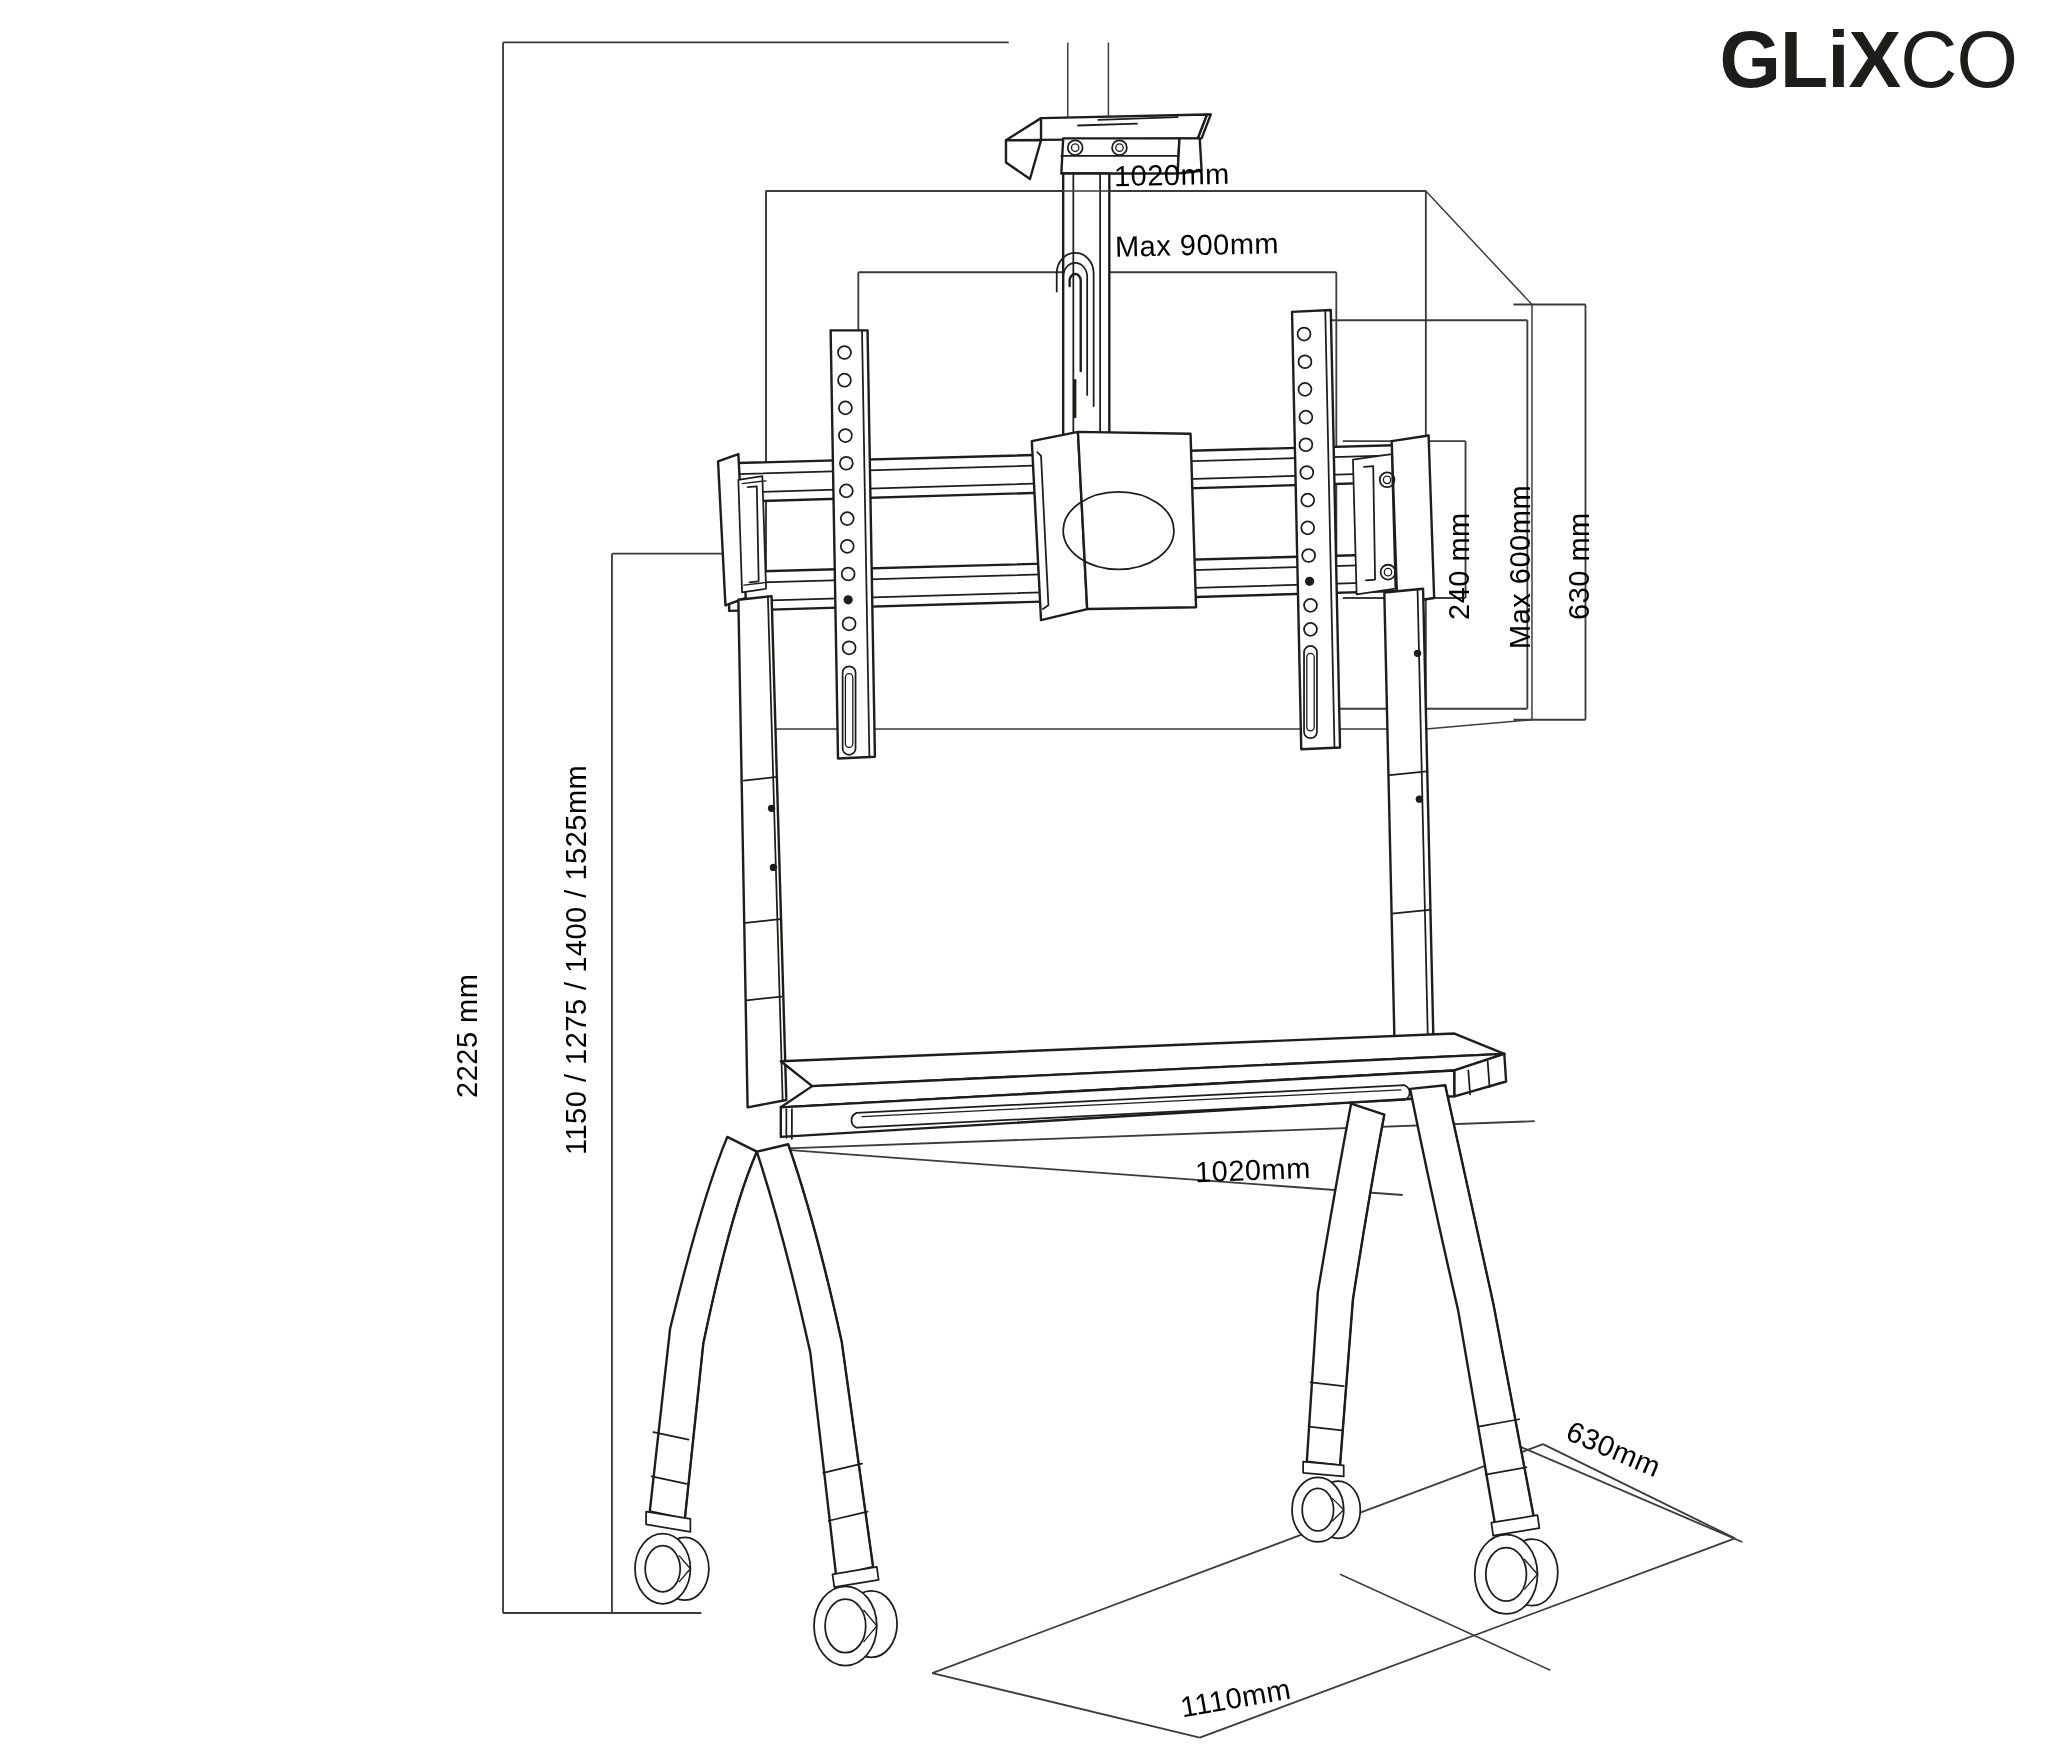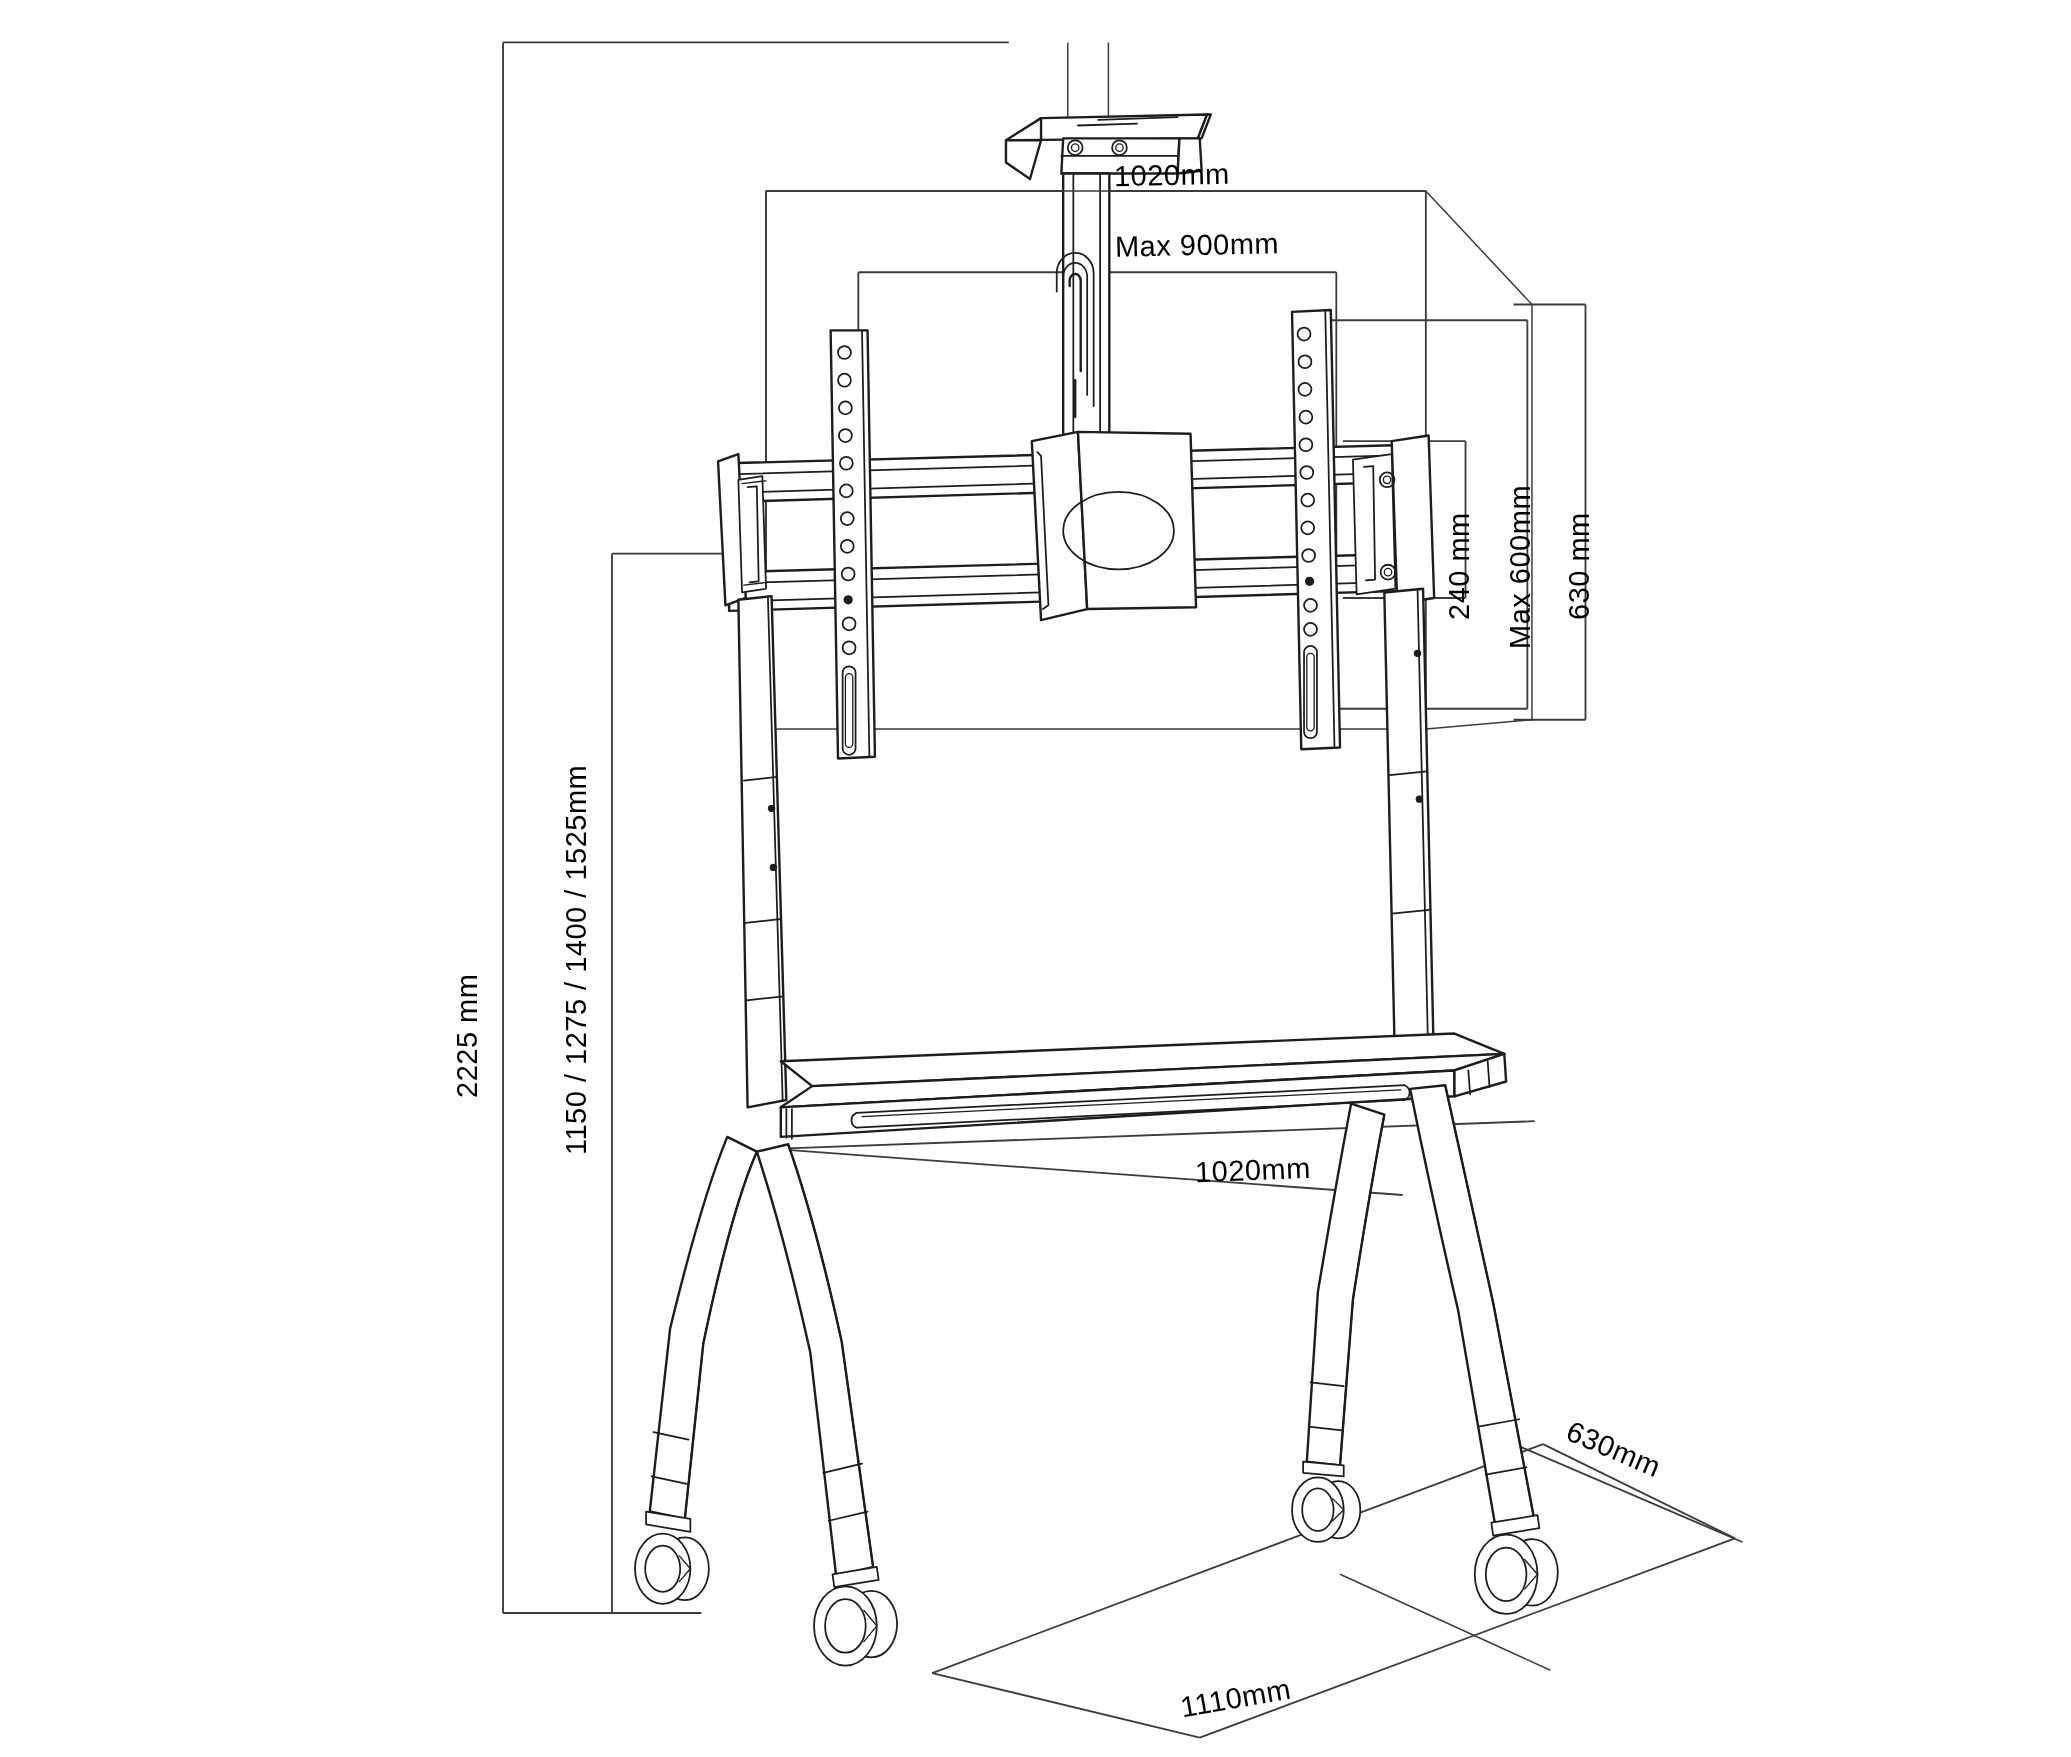--- a/index.html
+++ b/index.html
@@ -51,20 +51,23 @@
     line-height: 1;
     letter-spacing: 0.5px;
   }
   .rot90 { transform: rotate(-90deg); transform-origin: left bottom; }
 </style>
 </head>
 <body>
 
 <div id="page">
 
+  <div class="brand">
+    <span class="solid">GLiX</span><span class="outline">CO</span>
+  </div>
 
   <svg id="drawing" viewBox="0 0 2244 1904" xmlns="http://www.w3.org/2000/svg">
     <defs>
       <style>
         .ln   { fill:none; stroke:#1d1d1b; stroke-width:2.6; stroke-linejoin:round; stroke-linecap:round; }
         .lnT  { fill:none; stroke:#1d1d1b; stroke-width:1.9; stroke-linejoin:round; stroke-linecap:round; }
         .lnH  { fill:none; stroke:#1d1d1b; stroke-width:1.4; stroke-linejoin:round; stroke-linecap:round; }
         .fillw{ fill:#ffffff; stroke:#1d1d1b; stroke-width:2.6; stroke-linejoin:round; }
         .fillwT{ fill:#ffffff; stroke:#1d1d1b; stroke-width:1.9; stroke-linejoin:round; }
         .dim  { fill:none; stroke:#3c3c3c; stroke-width:2.0; }

